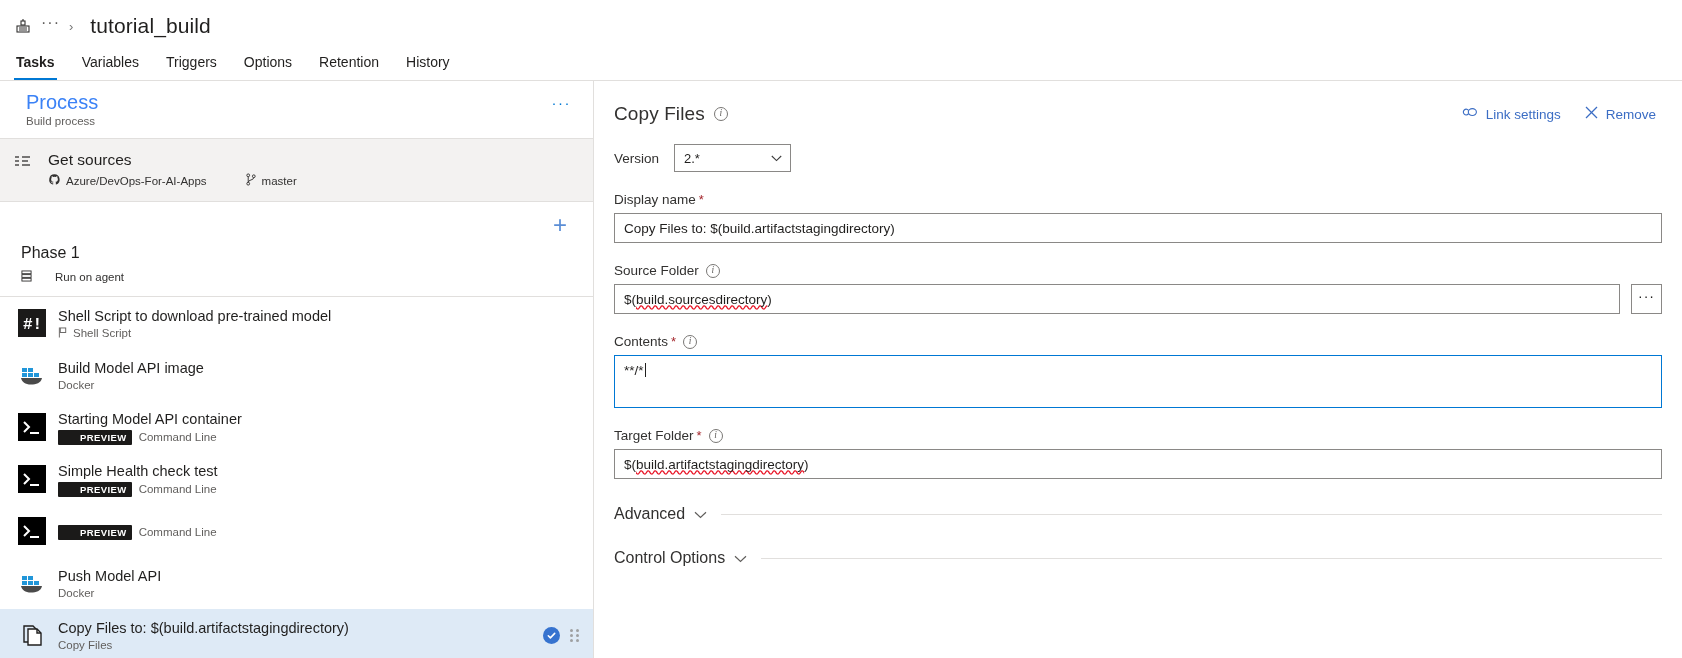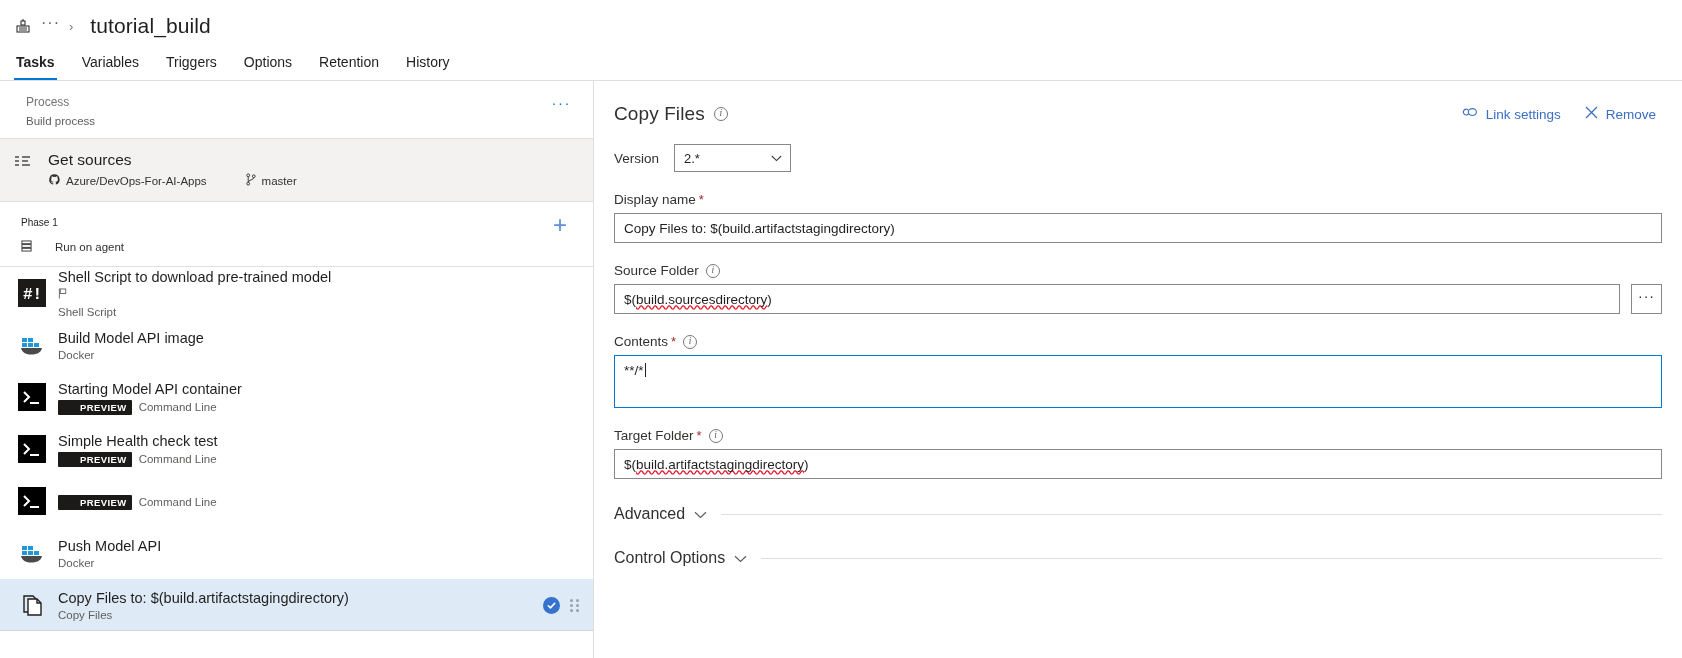--- a/index.html
+++ b/index.html
@@ -44,42 +44,42 @@
   .body { display: flex; height: 582px; }
 
   
   .left { width: 594px; border-right: 1px solid #e1dfdd; position: relative; background:#fff; }
 
   .process-row {
     display: flex; align-items: flex-start; justify-content: space-between;
     padding: 12px 18px 11px 26px; border-bottom: 1px solid #e1dfdd;
     background: #fff; cursor: pointer;
   }
-  .process-title { font-size: 12px; color: #737373; line-height: 19px; }
+  .process-title { font-size: 20px; color: #3b82f6; line-height: 19px; }
   .process-sub { font-size: 11.5px; color: #605e5c; margin-top: 3px; }
   .dots-btn {
     color: #0078d4; font-size: 15px; letter-spacing: 1.5px;
     line-height: 8px; padding: 6px 4px 10px 4px; cursor: pointer;
   }
 
   .getsources-row {
     background: #f3f2f1; border-bottom: 1px solid #e1dfdd;
     padding: 11px 18px 13px 14px; display: flex; gap: 12px; cursor: pointer;
   }
   .gs-icon { width: 22px; padding-top: 4px; flex: none; }
   .gs-title { font-size: 15.5px; color: #201f1e; line-height: 19px; }
   .gs-meta { display: flex; align-items: center; gap: 8px; margin-top: 4px; }
   .gs-meta-item { display: flex; align-items: center; gap: 5px; font-size: 11.5px; color: #323130; }
   .gs-gap { width: 22px; }
 
   .phase-row {
     display: flex; align-items: flex-start; justify-content: space-between;
     padding: 11px 22px 12px 21px; border-bottom: 1px solid #e1dfdd; cursor: pointer;
   }
-  .phase-title { font-size: 10px; color: #201f1e; line-height: 19px; }
+  .phase-title { font-size: 16px; color: #201f1e; line-height: 19px; margin-top: 30px; }
   .phase-sub { display: flex; align-items: center; gap: 23px; font-size: 11.5px; color: #323130; margin-top: 8px; }
   .plus-btn { color: #5b8ed6; font-size: 24px; font-weight: 300; line-height: 20px; cursor: pointer; padding: 2px 4px; }
 
   .task-list { }
   .task-row {
     display: flex; align-items: center; gap: 12px;
     padding: 7px 14px 7px 18px; height: 52px; cursor: pointer;
     position: relative;
   }
   .task-row.selected { background: #deeaf6; }
@@ -87,21 +87,21 @@
     content:""; position:absolute; left:0; right:0; bottom:0; height:1px; background:#cfd9e4;
   }
   .task-icon { width: 28px; height: 28px; flex: none; position: relative; }
   .task-text { flex: 1 1 auto; min-width: 0; }
   .task-name { font-size: 14.5px; color: #201f1e; line-height: 18px; white-space: nowrap; }
   .task-meta { display: flex; align-items: center; gap: 7px; margin-top: 2px; }
   .preview-badge {
     background: #1b1a19; color: #fff; font-size: 9.5px; font-weight: 700;
     letter-spacing: .4px; padding: 2px 5px 2px 22px; border-radius: 1px; line-height: 11px;
   }
-  .task-type { font-size: 11.5px; color: #605e5c; display: flex; gap: 5px; flex-direction: column; }
+  .task-type { font-size: 11.5px; color: #605e5c; display: flex; align-items: center; gap: 5px; }
 
   .row-actions { display: flex; align-items: center; gap: 10px; flex: none; }
   .check-badge {
     width: 17px; height: 17px; border-radius: 50%; background: #3673cf;
     display: flex; align-items: center; justify-content: center;
   }
   .drag-handle {
     display: grid; grid-template-columns: 3px 3px; gap: 2px 3px;
     opacity: .75;
   }

